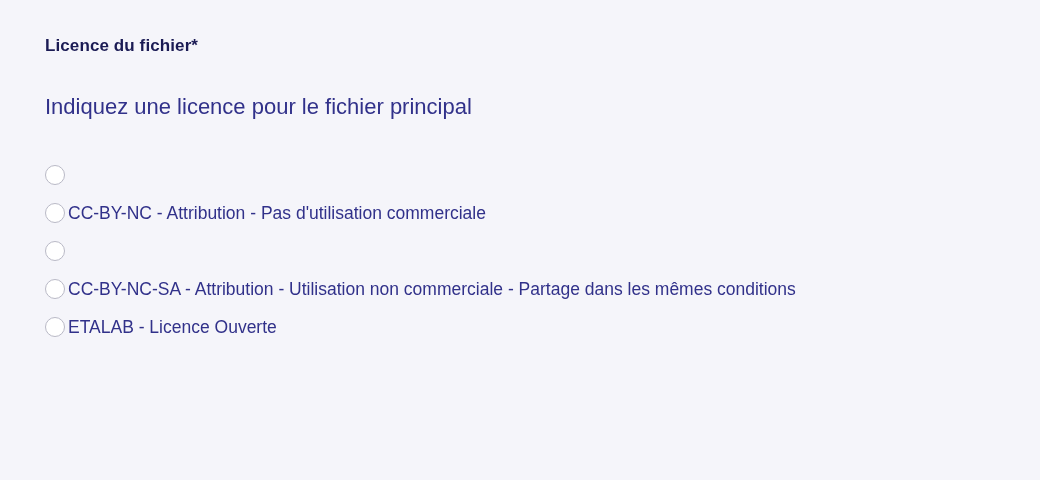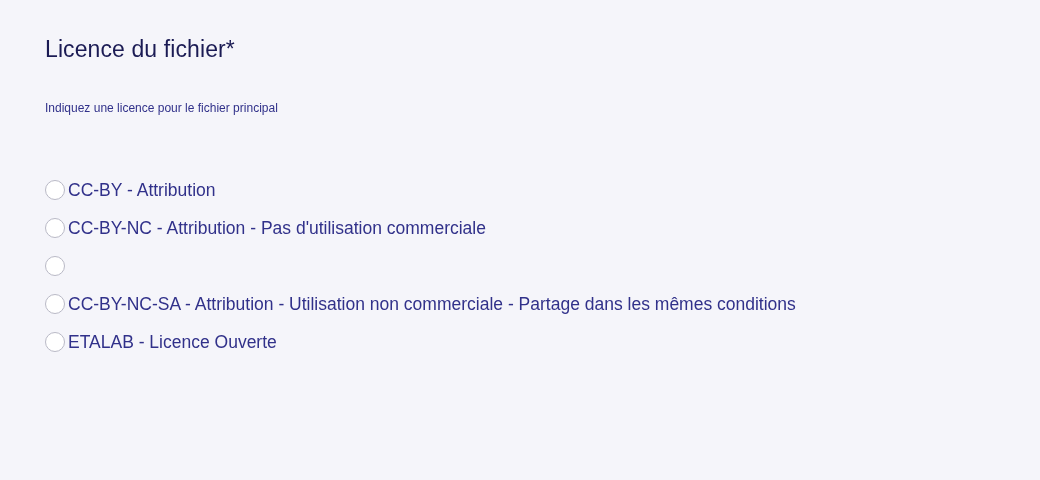--- a/index.html
+++ b/index.html
@@ -13,31 +13,31 @@
   html,body{width:1040px;height:480px;overflow:hidden;}
   body{
     background:var(--bg);
     font-family:"Liberation Sans","DejaVu Sans",sans-serif;
     color:var(--text);
   }
   .container{
     padding:36px 0 0 45px;
   }
   .page-title{
-    font-size:23px;
-    font-weight:400;
+    font-size:17px;
+    font-weight:700;
     color:var(--title);
     letter-spacing:0.1px;
     margin-bottom:38px;
   }
   .subtitle{
-    font-size:12px;
+    font-size:22px;
     font-weight:400;
     color:var(--text);
-    margin-bottom:56px;
+    margin-bottom:36px;
   }
   .options{
     display:flex;
     flex-direction:column;
   }
   .option-row{
     display:flex;
     align-items:center;
     height:38px;
     cursor:pointer;
@@ -59,21 +59,20 @@
 </style>
 </head>
 <body>
 
 <div class="container">
   <h2 class="page-title">Licence du fichier*</h2>
   <p class="subtitle">Indiquez une licence pour le fichier principal</p>
   <div class="options" role="radiogroup">
   <label class="option-row">
     <span class="radio" role="radio" aria-checked="false"></span>
-    <span class="option-label">CC-BY - Attribution</span>
   </label>
 
   <label class="option-row">
     <span class="radio" role="radio" aria-checked="false"></span>
     <span class="option-label">CC-BY-NC - Attribution - Pas d'utilisation commerciale</span>
   </label>
 
 
 
   <label class="option-row">

